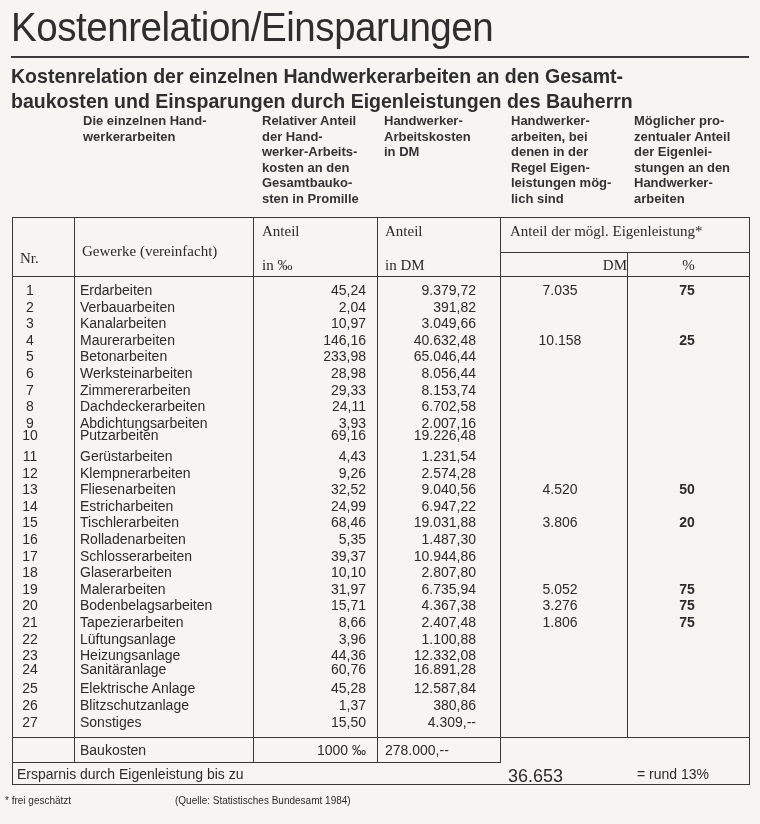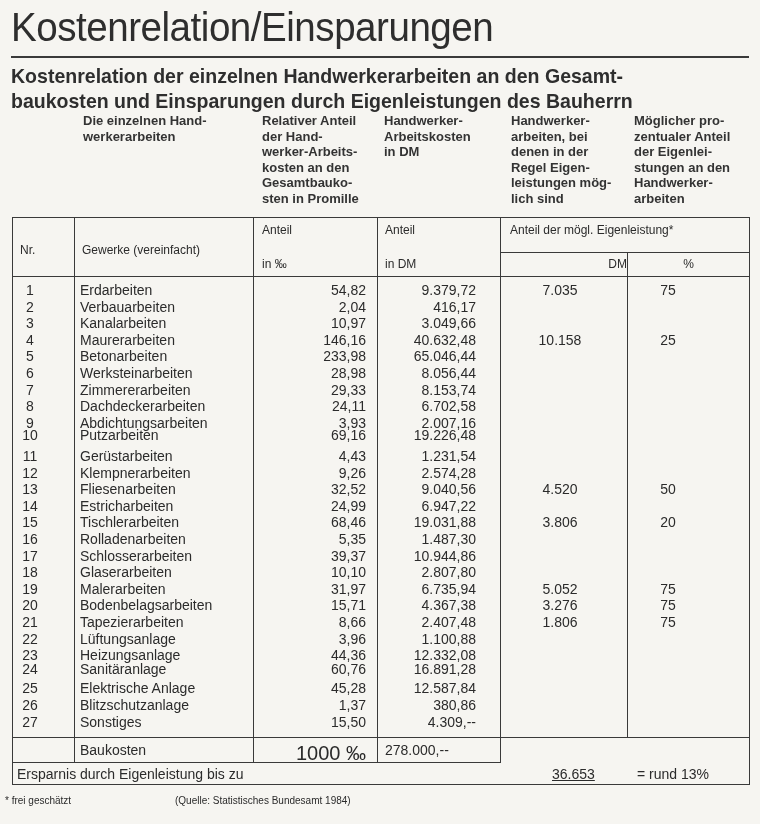--- a/index.html
+++ b/index.html
@@ -27,30 +27,30 @@
     color: #2e2e2e; white-space: nowrap;
     transform: scaleX(0.93); transform-origin: left top;
   }
   .colhead {
     top: 113px; font-size: 13px; font-weight: bold; line-height: 15.5px;
     color: #333; white-space: pre-line;
   }
   .grid-line-h { position: absolute; height: 0; border-top: 1.5px solid #3a3a3a; }
   .grid-line-v { position: absolute; width: 0; border-left: 1.5px solid #3a3a3a; }
   .cell { position: absolute; font-size: 13.5px; color: #2b2b2b; white-space: nowrap; }
-  .hdr { font-size: 12px; }
+  .hdr { font-size: 15px; font-family: Liberation Serif, serif; }
   .rows { position: absolute; top: 282px; left: 0; width: 760px; }
   .row { position: absolute; height: 16.5px; width: 760px; font-size: 14px; line-height: 16.5px; }
   .row span { position: absolute; white-space: nowrap; }
   .nr { left: 16px; width: 28px; text-align: center; }
   .gew { left: 80px; }
   .prom { left: 260px; width: 106px; text-align: right; }
   .dm { left: 380px; width: 96px; text-align: right; }
   .edm { left: 500px; width: 120px; text-align: center; }
-  .ep { left: 609px; width: 118px; text-align: center; }
+  .ep { left: 628px; width: 118px; text-align: center; font-weight: bold; }
   .foot { font-size: 10px; top: 795px; }
 </style>
 </head>
 <body>
 
 <div class="abs title">Kostenrelation/Einsparungen</div>
 <div class="abs title-rule"></div>
 <div class="abs subtitle">
   <div>Kostenrelation der einzelnen Handwerkerarbeiten an den Gesamt-</div>
   <div>baukosten und Einsparungen durch Eigenleistungen des Bauherrn</div>
@@ -94,44 +94,44 @@
   <div class="grid-line-v" style="left:74px; top:217px; height:545px;"></div>
   <div class="grid-line-v" style="left:253px; top:217px; height:545px;"></div>
   <div class="grid-line-v" style="left:377px; top:217px; height:545px;"></div>
   <div class="grid-line-v" style="left:500px; top:217px; height:545px;"></div>
   <div class="grid-line-v" style="left:627px; top:252px; height:485px;"></div>
 
   <div class="grid-line-h" style="left:12px; top:737px; width:738px;"></div>
   <div class="grid-line-h" style="left:12px; top:762px; width:489px;"></div>
 </div>
 
-<div class="cell hdr" style="left:20px; top:243px;">Nr.</div>
+<div class="cell hdr" style="left:20px; top:250px;">Nr.</div>
 <div class="cell hdr" style="left:82px; top:243px;">Gewerke (vereinfacht)</div>
 <div class="cell hdr" style="left:262px; top:223px;">Anteil</div>
 <div class="cell hdr" style="left:262px; top:257px;">in ‰</div>
 <div class="cell hdr" style="left:385px; top:223px;">Anteil</div>
 <div class="cell hdr" style="left:385px; top:257px;">in DM</div>
 <div class="cell hdr" style="left:510px; top:223px;">Anteil der mögl. Eigenleistung*</div>
 <div class="cell hdr" style="left:500px; top:257px; width:127px; text-align:right;">DM</div>
 <div class="cell hdr" style="left:628px; top:257px; width:121px; text-align:center;">%</div>
 
 <div class="rows">
   <div class="row" style="top:0px;">
       <span class="nr">1</span>
       <span class="gew">Erdarbeiten</span>
-      <span class="prom">54,82</span>
+      <span class="prom">45,24</span>
       <span class="dm">9.379,72</span>
       <span class="edm">7.035</span>
       <span class="ep">75</span>
     </div>
   <div class="row" style="top:16.6px;">
       <span class="nr">2</span>
       <span class="gew">Verbauarbeiten</span>
       <span class="prom">2,04</span>
-      <span class="dm">416,17</span>
+      <span class="dm">391,82</span>
       <span class="edm"></span>
       <span class="ep"></span>
     </div>
   <div class="row" style="top:33.2px;">
       <span class="nr">3</span>
       <span class="gew">Kanalarbeiten</span>
       <span class="prom">10,97</span>
       <span class="dm">3.049,66</span>
       <span class="edm"></span>
       <span class="ep"></span>
@@ -324,21 +324,21 @@
       <span class="nr">27</span>
       <span class="gew">Sonstiges</span>
       <span class="prom">15,50</span>
       <span class="dm">4.309,--</span>
       <span class="edm"></span>
       <span class="ep"></span>
     </div>
 </div>
 
 <div class="cell" style="left:80px; top:742px; font-size:14px;">Baukosten</div>
-<div class="cell" style="left:260px; top:742px; width:106px; text-align:right; font-size:20px;">1000 ‰</div>
+<div class="cell" style="left:260px; top:742px; width:106px; text-align:right; font-size:14px;">1000 ‰</div>
 <div class="cell" style="left:385px; top:742px; font-size:14px;">278.000,--</div>
 
 <div class="cell" style="left:17px; top:766px; font-size:14px;">Ersparnis durch Eigenleistung bis zu</div>
-<div class="cell" style="left:552px; top:766px; font-size:14px;text-decoration:underline;">36.653</div>
+<div class="cell" style="left:508px; top:766px; font-size:18px;">36.653</div>
 <div class="cell" style="left:637px; top:766px; font-size:14px;">= rund 13%</div>
 
 <div class="abs foot" style="left:5px;">* frei geschätzt</div>
 <div class="abs foot" style="left:175px;">(Quelle: Statistisches Bundesamt 1984)</div>
 
 </body></html>

